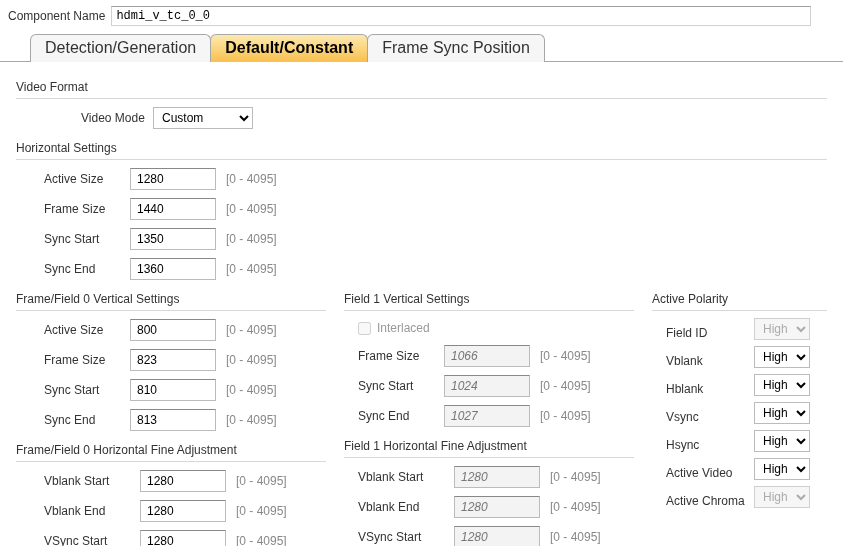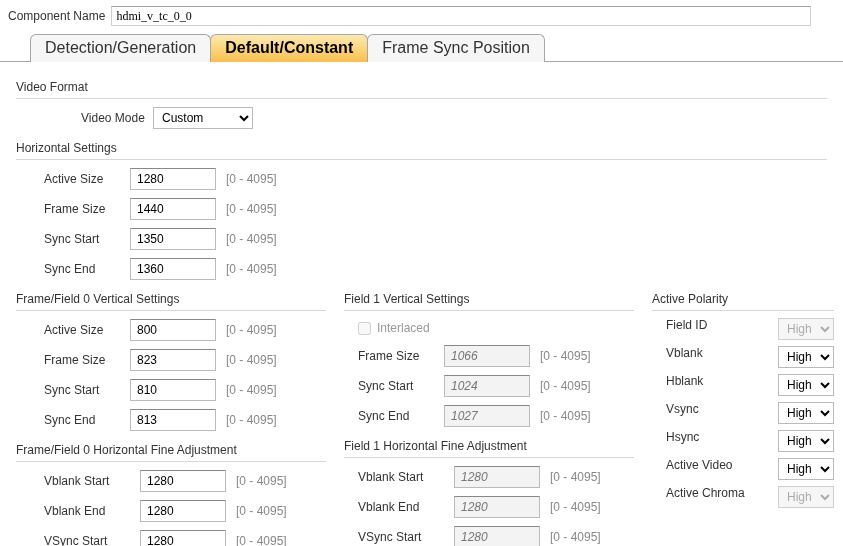--- a/index.html
+++ b/index.html
@@ -17,21 +17,21 @@
       align-items: center;
       padding: 6px 8px 4px 8px;
     }
     .header-row label {
       margin-right: 6px;
     }
     .header-row input {
       border: 1px solid #d0d0d0;
       border-top-color: #a0a0a0;
       padding: 2px 4px;
-      font-family: Liberation Serif, serif;
+      font-family: Liberation Mono, monospace;
       font-size: 12px;
       width: 700px;
       height: 20px;
       background: #fff;
     }
     .tabs {
       display: flex;
       margin-left: 30px;
       margin-top: 4px;
       position: relative;
@@ -129,23 +129,22 @@
     }
     .checkbox-row {
       display: flex;
       align-items: flex-end;
       padding: 6px 0 6px 14px;
     }
     .checkbox-row input { margin-right: 6px; }
     .checkbox-label.disabled { color: #999; }
     .polarity-row {
       display: flex;
-      align-items: flex-start;
+      align-items: flex-end;
       padding: 3px 0 3px 14px;
-      gap: 24px;
     }
     .polarity-label {
       width: 88px;
       font-size: 12px;
     }
     .col-left { flex: 0 0 310px; }
     .col-mid { flex: 0 0 290px; }
     .col-right { flex: 1; }
   </style>
 </head>

